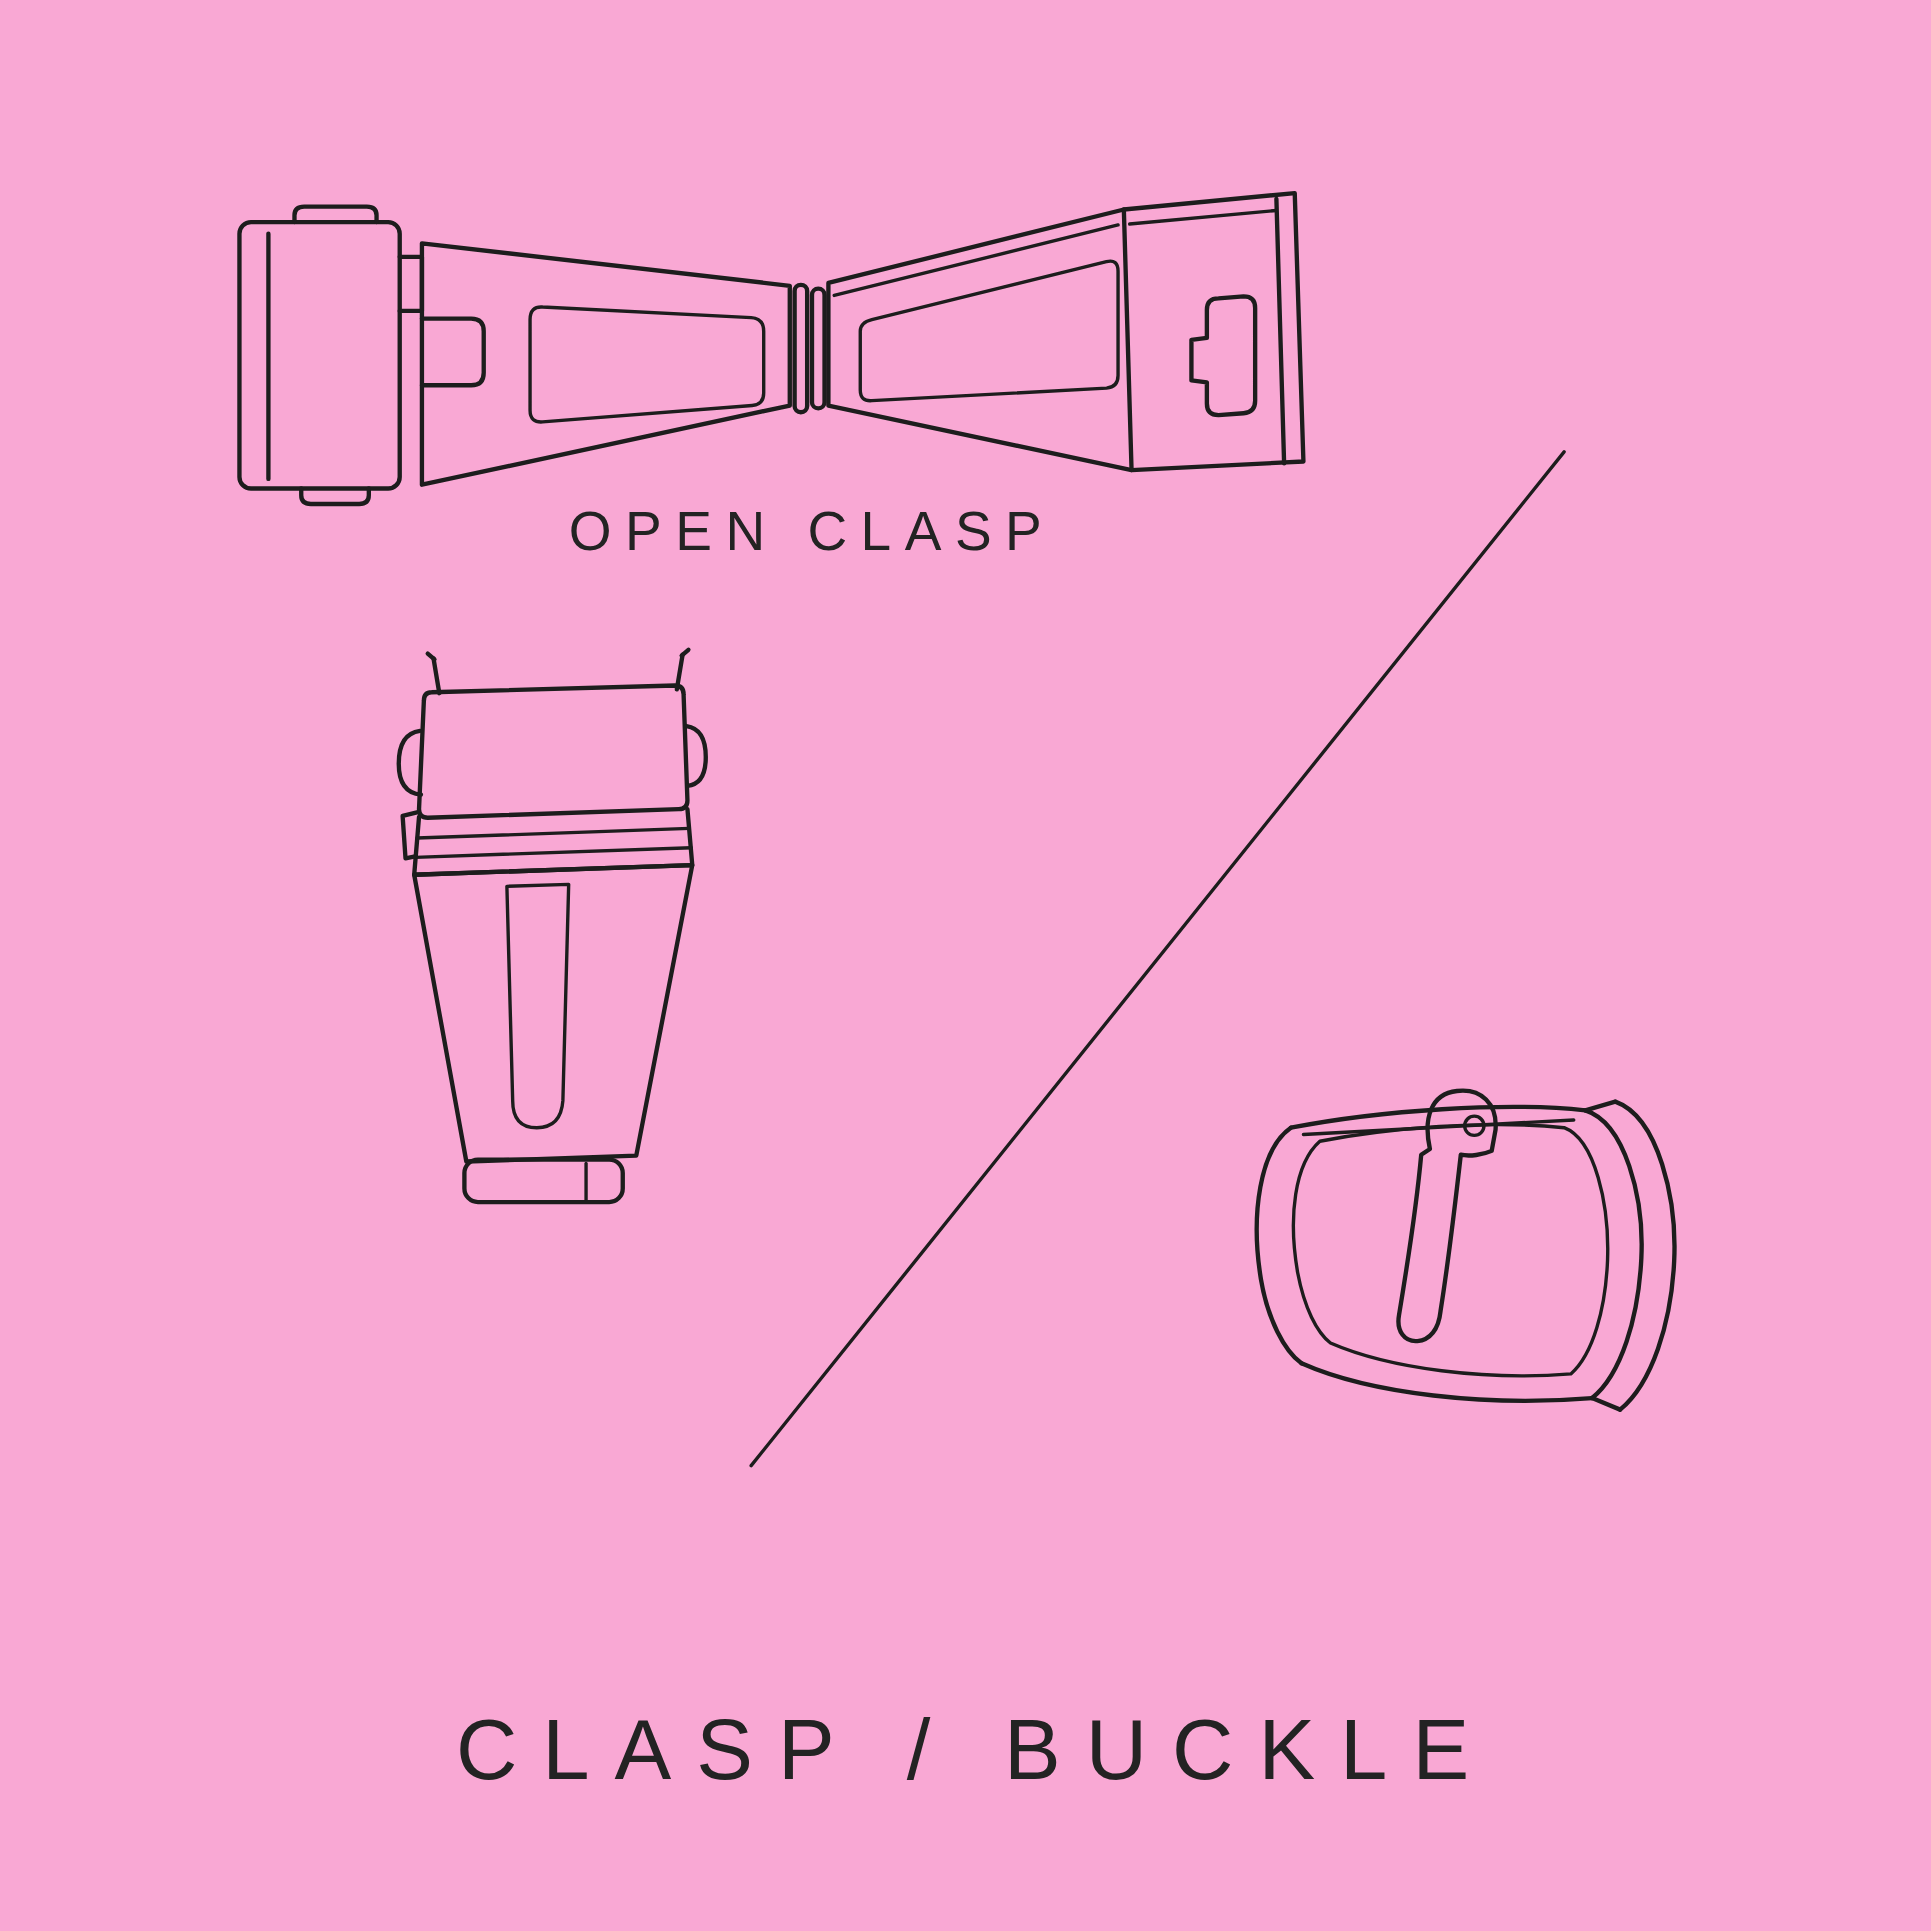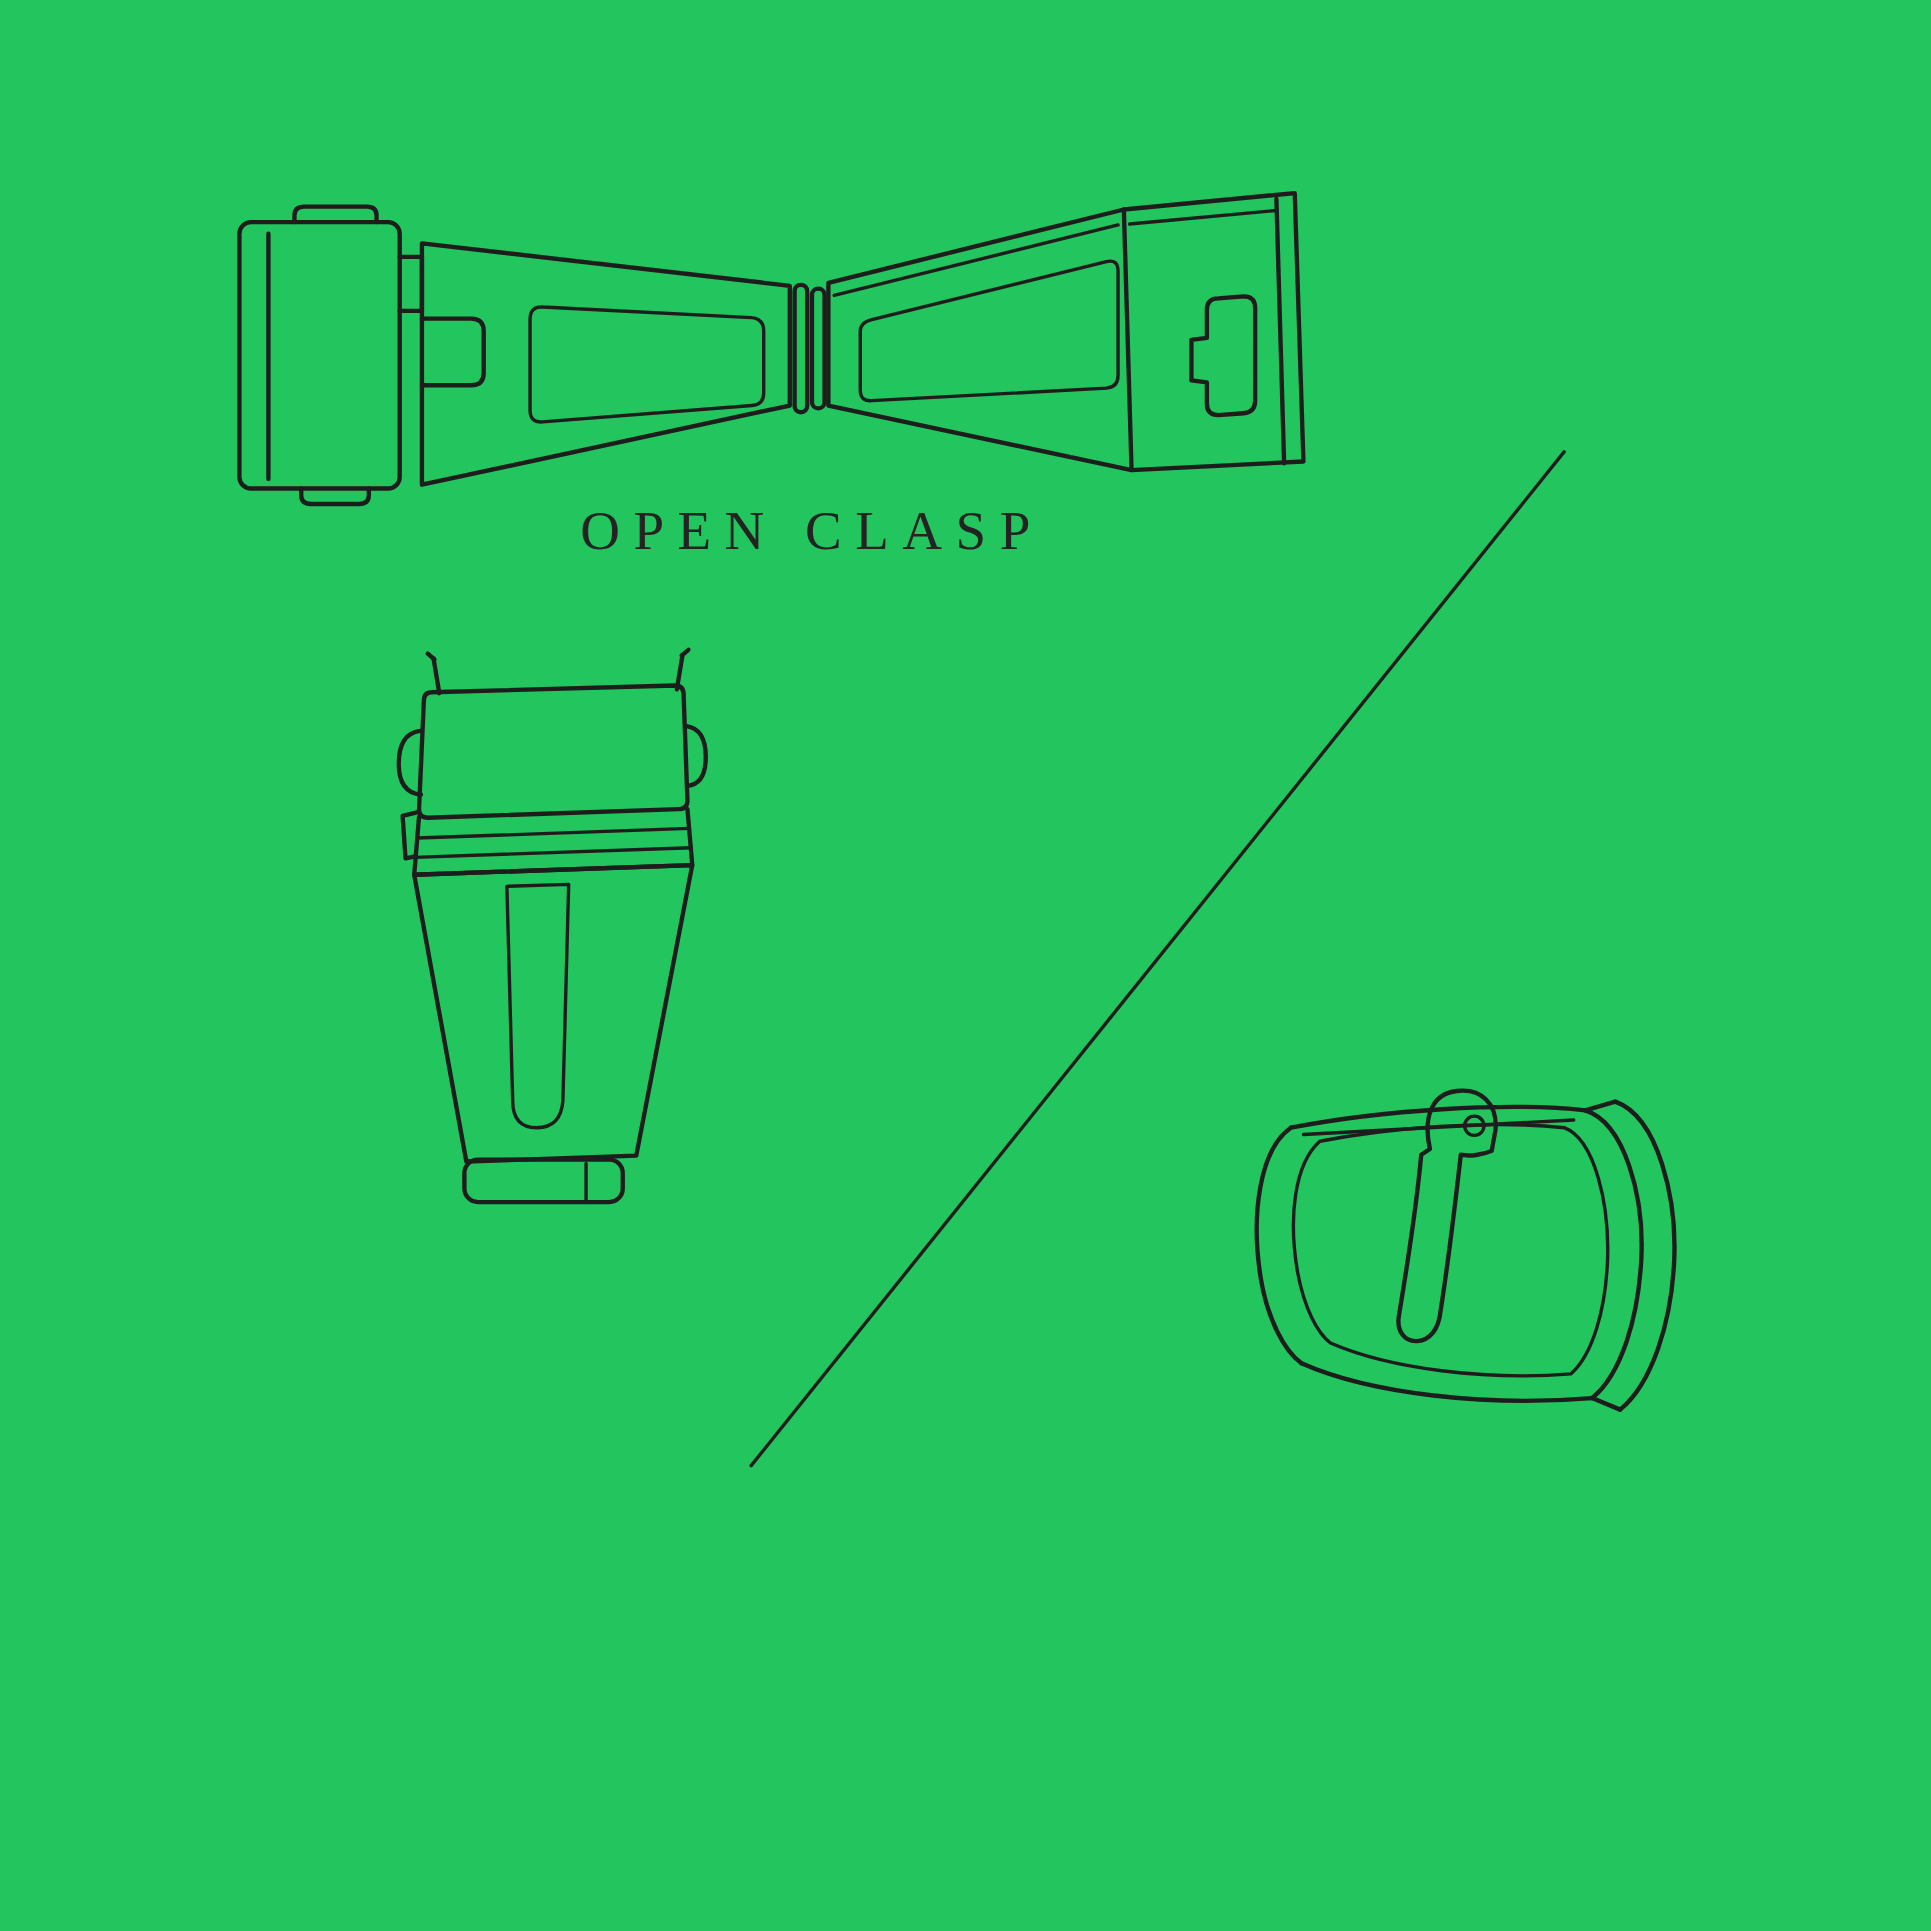--- a/index.html
+++ b/index.html
@@ -4,22 +4,22 @@
 <style>
   html, body {
     margin: 0;
     padding: 0;
     background: #ffffff;
   }
   .canvas {
     position: relative;
     width: 1931px;
     height: 1931px;
-    background: #22c55e;
-    font-family: Liberation Serif, serif;
+    background: #f9a8d4;
+    font-family: Liberation Sans, sans-serif;
     overflow: hidden;
   }
   .drawing {
     position: absolute;
     left: 0;
     top: 0;
   }
   .label {
     position: absolute;
     transform: translateX(-50%);
@@ -114,15 +114,16 @@
         <circle cx="1527" cy="1166" r="10" stroke-width="3.5"></circle>
 
         <path d="M 1481 1190 C 1474 1158 1482 1133 1509 1130 C 1534 1127 1551 1143 1549 1170 L 1545 1192 C 1536 1196 1522 1198 1513 1196 C 1508 1240 1498 1320 1492 1358 C 1490 1377 1481 1388 1468 1389 C 1455 1390 1446 1379 1449 1362 C 1456 1320 1468 1240 1472 1196 Z"></path>
       </g>
     </g>
   </svg>
 
   <div class="label caption" style="left:812px; top:499px;">OPEN CLASP</div>
 
 
+  <div class="label title" style="left:975px; top:1701px;">CLASP / BUCKLE</div>
 
 </div>
 
 
 </body></html>

